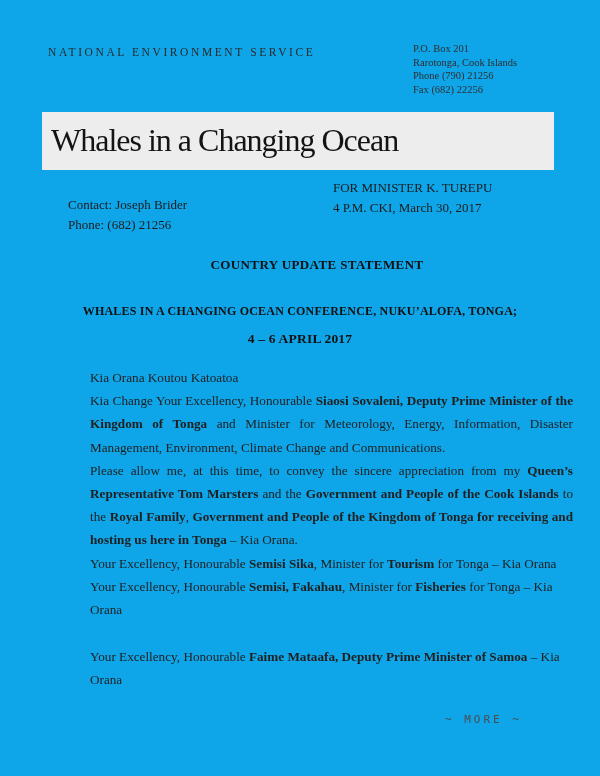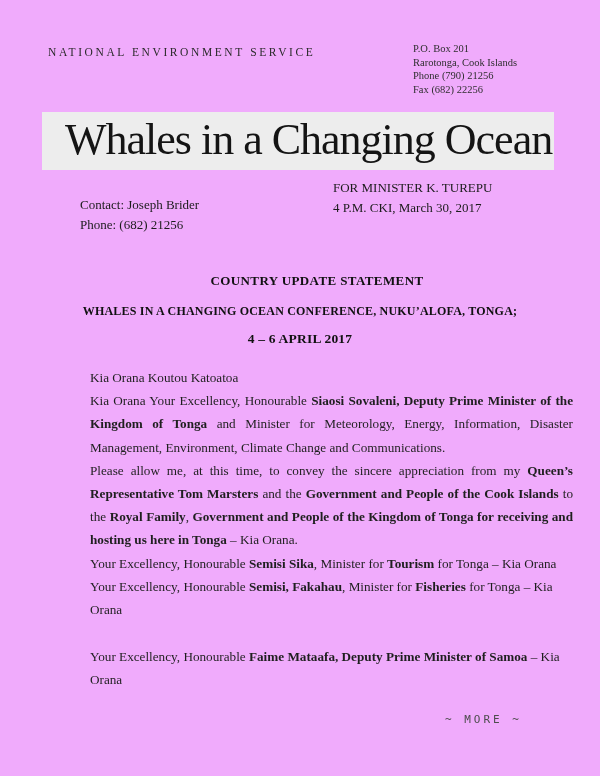--- a/index.html
+++ b/index.html
@@ -32,51 +32,51 @@
   }
 
   
   .banner {
     position: absolute;
     left: 42px; top: 112px;
     width: 512px; height: 58px;
     background: #ededed;
   }
   .banner-title {
-    font-size: 44px;
+    font-size: 32px;
     letter-spacing: -1px;
     line-height: 56px;
-    padding-left: 23px;
+    padding-left: 9px;
     color: #141414;
     white-space: nowrap;
   }
 
   
   .contact-left {
     position: absolute;
-    left: 80px; top: 195px;
+    left: 68px; top: 195px;
     font-size: 13px;
     line-height: 20px;
   }
   .contact-right {
     position: absolute;
     left: 333px; top: 178px;
     font-size: 13px;
     line-height: 20px;
   }
 
   
   .heading {
     position: absolute;
     left: 0; width: 600px;
     text-align: center;
     font-weight: bold;
     color: #111111;
   }
-  .h-statement  { top: 273px; font-size: 13px;   letter-spacing: 0.4px; padding-left: 34px; }
+  .h-statement  { top: 257px; font-size: 13px;   letter-spacing: 0.4px; padding-left: 34px; }
   .h-conference { top: 304px; font-size: 12px; letter-spacing: 0.2px; }
   .h-dates      { top: 331px; font-size: 13.5px; letter-spacing: 0.2px; }
 
   
   .body-text {
     position: absolute;
     left: 62px; top: 366px;
     width: 483px;
     font-size: 13.2px;
     line-height: 23.2px;
@@ -95,21 +95,21 @@
     font-family: "DejaVu Sans Mono", monospace;
     font-size: 11px;
     letter-spacing: 3px;
     color: #4d4d4d;
     white-space: nowrap;
   }
 </style>
 </head>
 <body>
 
-<div class="page" style="background: #f0abfc;">
+<div class="page" style="background: #0ea5e9;">
 
   <div class="org-name">NATIONAL ENVIRONMENT SERVICE</div>
 
   <div class="address-block">
     <div>P.O. Box 201</div>
     <div>Rarotonga, Cook Islands</div>
     <div>Phone (790) 21256</div>
     <div>Fax (682) 22256</div>
   </div>
 
@@ -125,21 +125,21 @@
     <div>FOR MINISTER K. TUREPU</div>
     <div>4 P.M. CKI, March 30, 2017</div>
   </div>
 
   <div class="heading h-statement">COUNTRY UPDATE STATEMENT</div>
   <div class="heading h-conference">WHALES IN A CHANGING OCEAN CONFERENCE, NUKU’ALOFA, TONGA;</div>
   <div class="heading h-dates">4 – 6 APRIL 2017</div>
 
   <div class="body-text">
     <p><span>Kia Orana Koutou Katoatoa</span></p>
-    <p class="justify"><span>Kia Orana Your Excellency, Honourable </span><span class="b">Siaosi Sovaleni, Deputy Prime Minister of the Kingdom of Tonga</span><span> and Minister for Meteorology, Energy, Information, Disaster Management, Environment, Climate Change and Communications.</span></p>
+    <p class="justify"><span>Kia Change Your Excellency, Honourable </span><span class="b">Siaosi Sovaleni, Deputy Prime Minister of the Kingdom of Tonga</span><span> and Minister for Meteorology, Energy, Information, Disaster Management, Environment, Climate Change and Communications.</span></p>
     <p class="justify"><span>Please allow me, at this time, to convey the sincere appreciation from my </span><span class="b">Queen’s Representative Tom Marsters</span><span> and the </span><span class="b">Government and People of the Cook Islands</span><span> to the </span><span class="b">Royal Family</span><span>, </span><span class="b">Government and People of the Kingdom of Tonga for receiving and hosting us here in Tonga</span><span> – Kia Orana.</span></p>
     <p><span>Your Excellency, Honourable </span><span class="b">Semisi Sika</span><span>, Minister for </span><span class="b">Tourism</span><span> for Tonga – Kia Orana</span></p>
     <p><span>Your Excellency, Honourable </span><span class="b">Semisi, Fakahau</span><span>, Minister for </span><span class="b">Fisheries</span><span> for Tonga – Kia Orana</span></p>
     <p class="gap-before"><span>Your Excellency, Honourable </span><span class="b">Faime Mataafa, Deputy Prime Minister of Samoa</span><span> – Kia Orana</span></p>
   </div>
 
   <div class="footer-more">~ MORE ~</div>
 
 </div>
 

